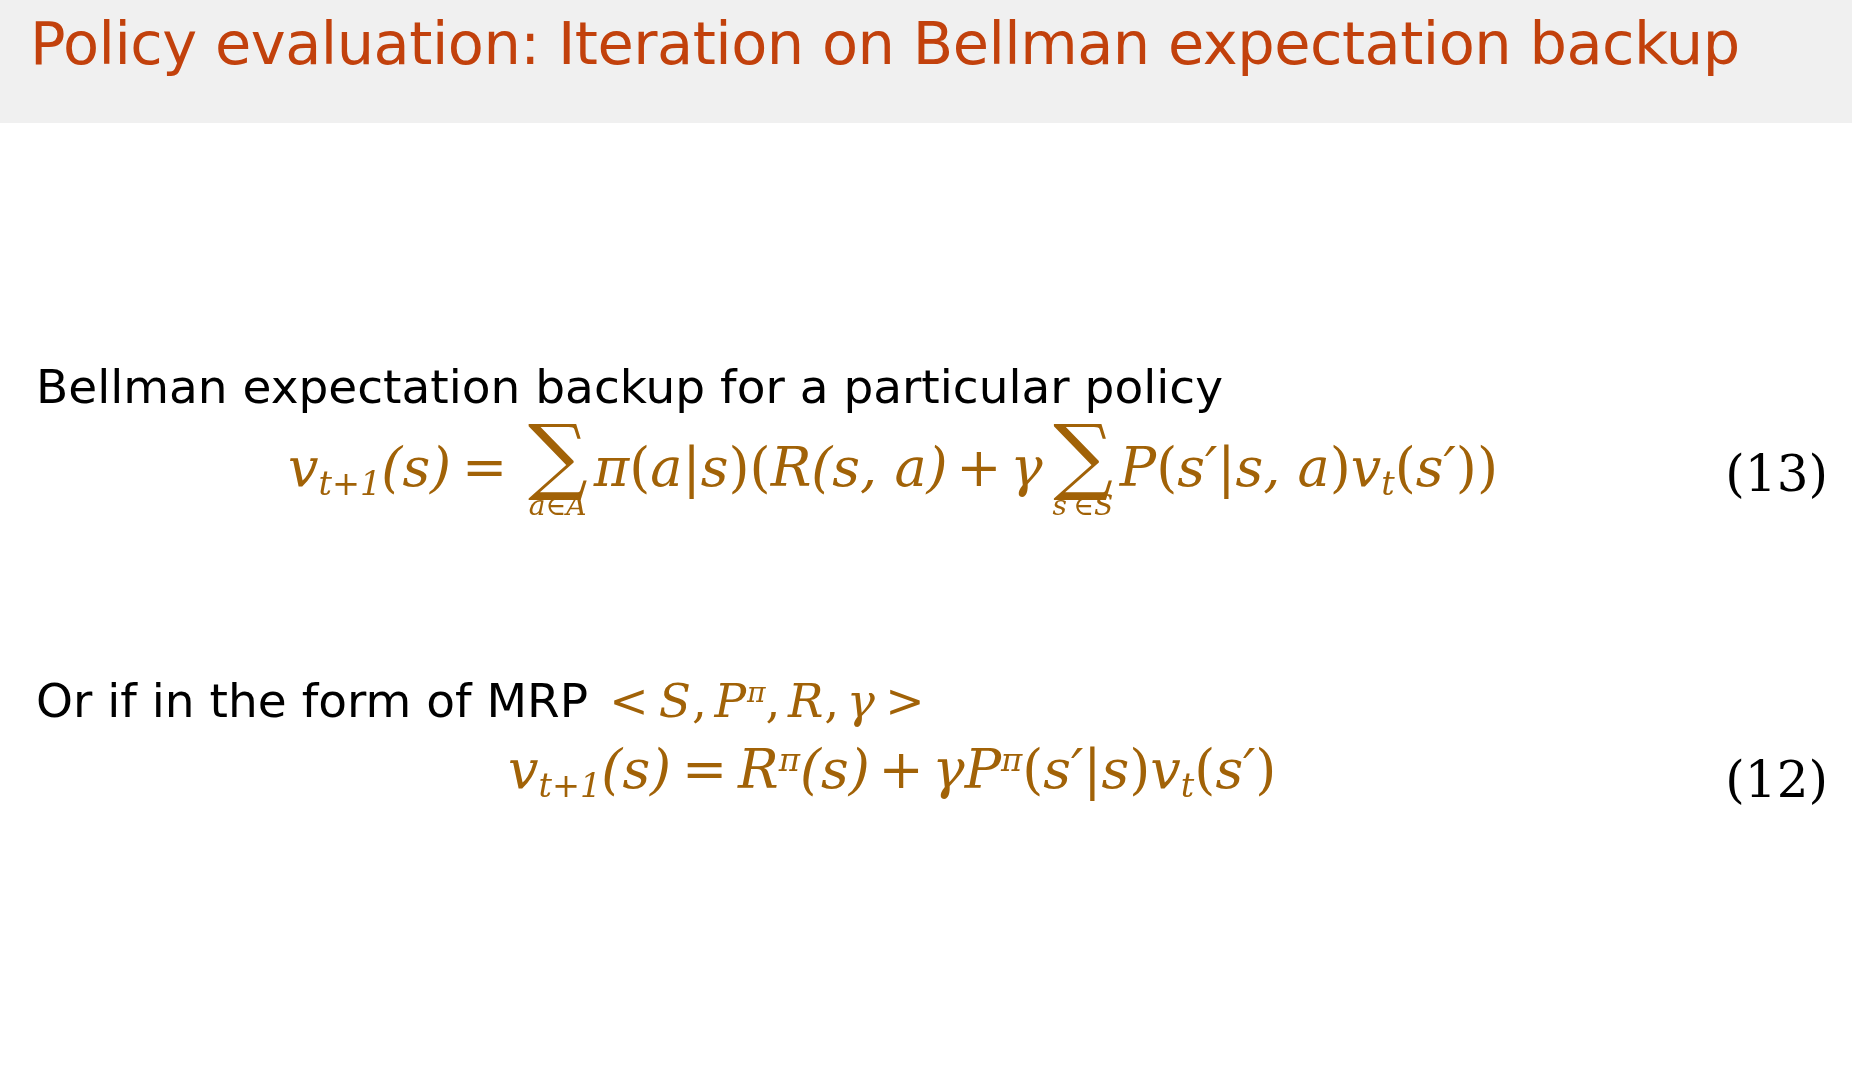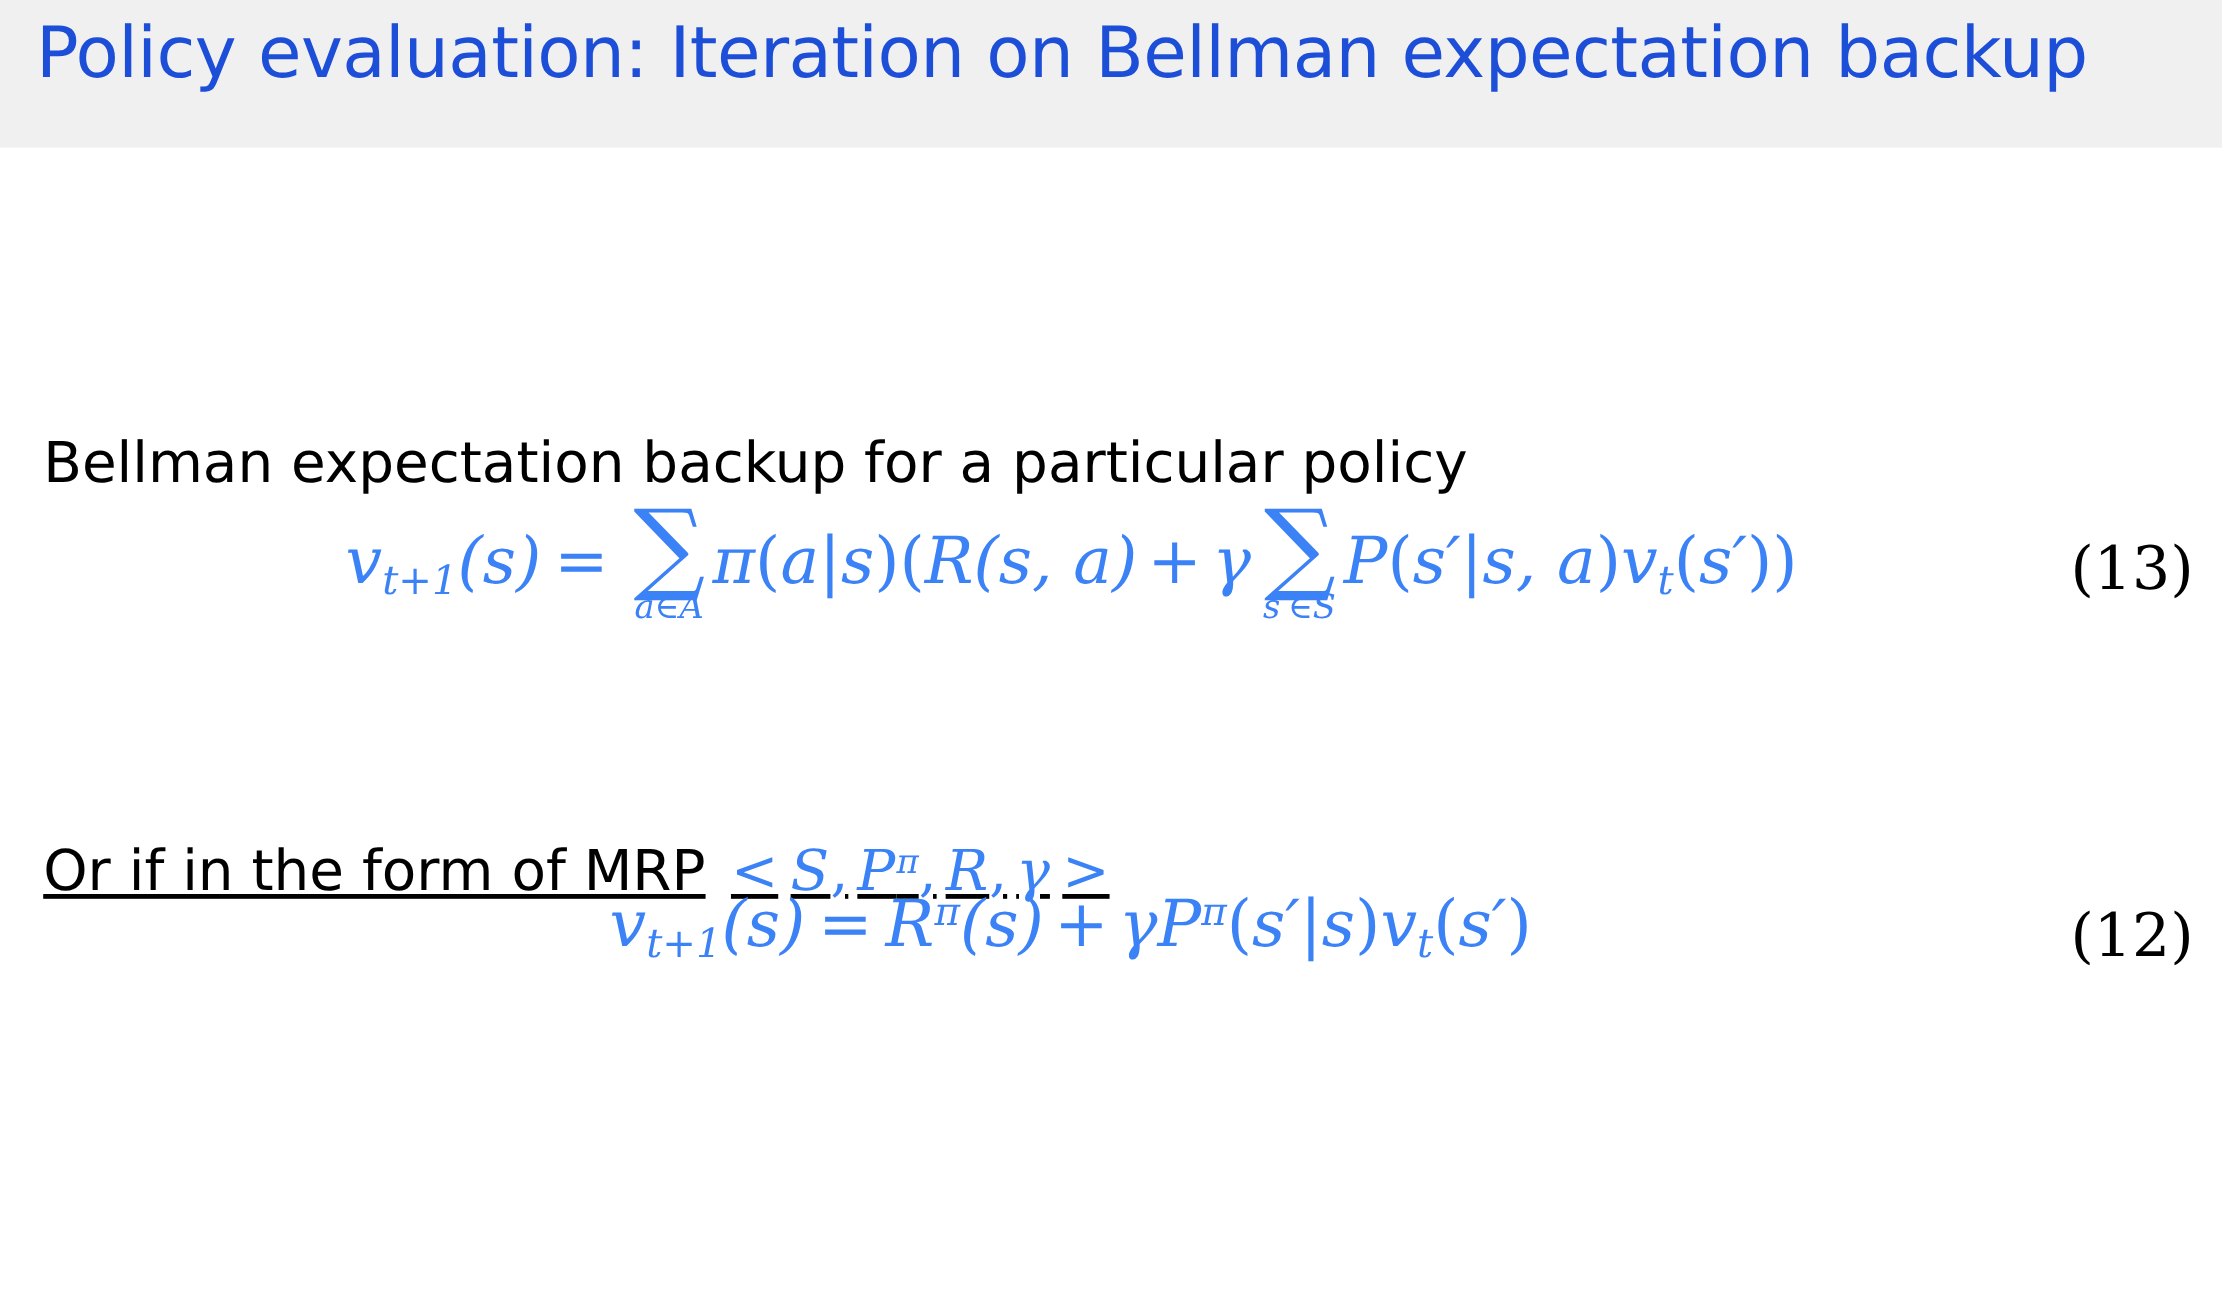--- a/index.html
+++ b/index.html
@@ -28,48 +28,48 @@
   }
   #slide-title {
     position: absolute;
     left: 30px;
     top: 14px;
     font-size: 59px;
     line-height: 1.0;
     font-weight: 400;
     letter-spacing: -0.5px;
     white-space: nowrap;
-    color: #1d4ed8;
+    color: #c2410c;
   }
 
   
   #slide-body {
     position: absolute;
     left: 0;
     top: 123px;
     width: 1616px;
     height: 957px;
   }
 
   .body-line {
     position: absolute;
     font-size: 47px;
     line-height: 1.05;
     white-space: nowrap;
     color: #000;
   }
 
   #intro-line { left: 36px; top: 239px; }
-  #mrp-line   { left: 36px; top: 579px; text-decoration: underline; }
+  #mrp-line   { left: 36px; top: 553px; }
 
   
   .math {
     font-family: "DejaVu Serif", serif;
     font-style: italic;
-    color: #3b82f6;
+    color: #a16207;
   }
   .mathup { font-style: normal; }
 
   .eq-row {
     position: absolute;
     width: 1852px;
     height: 0;
   }
   .eq-body {
     position: absolute;

